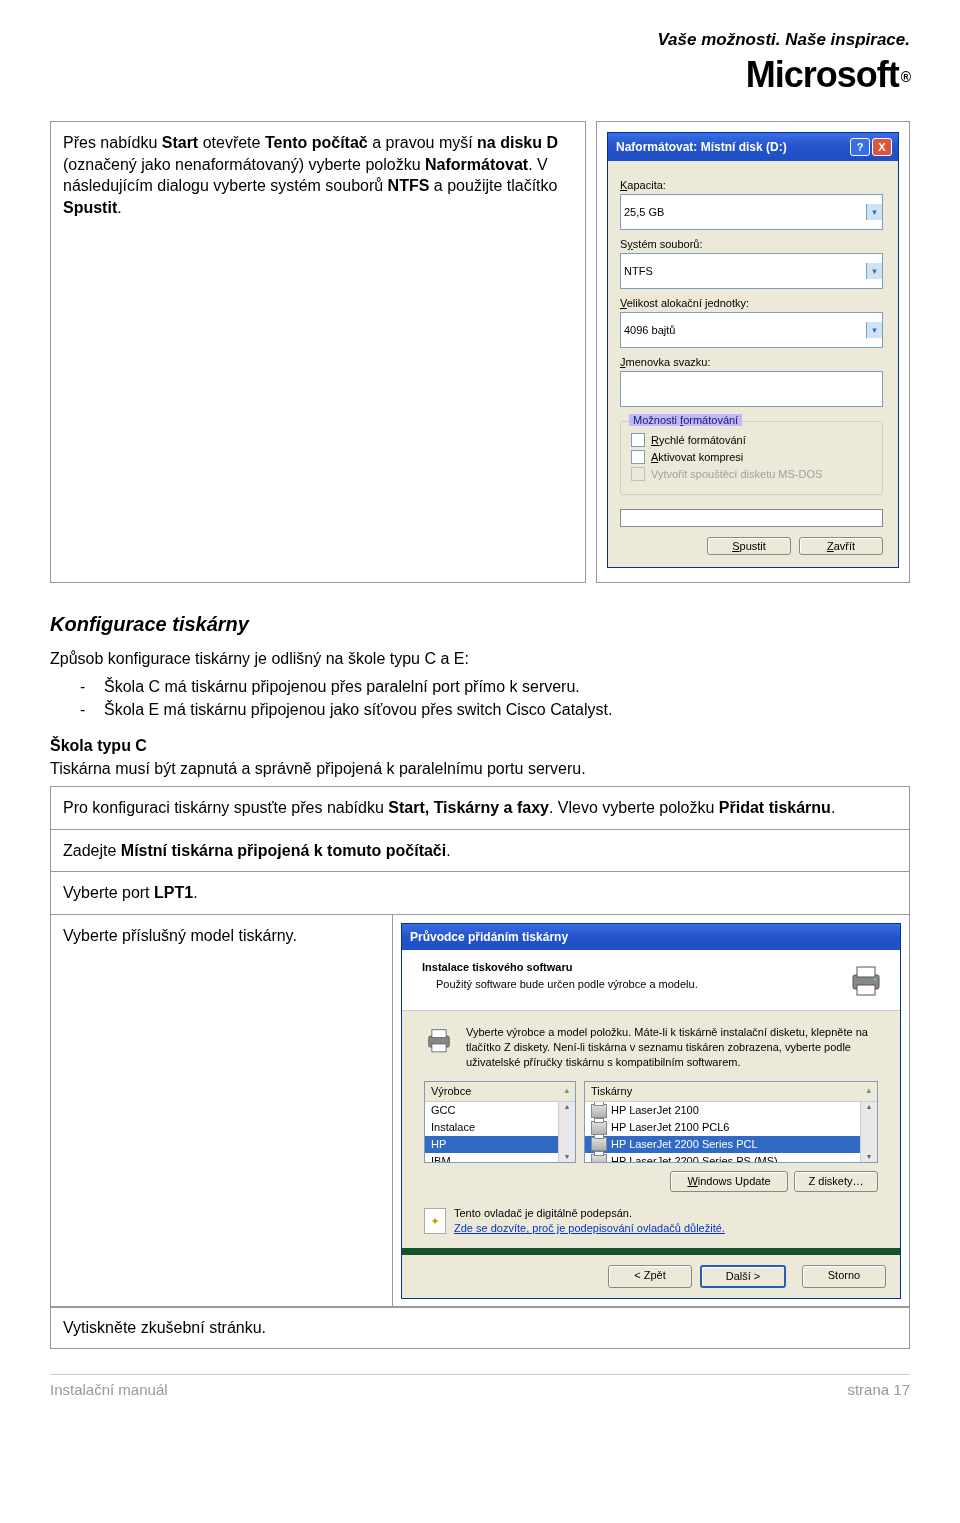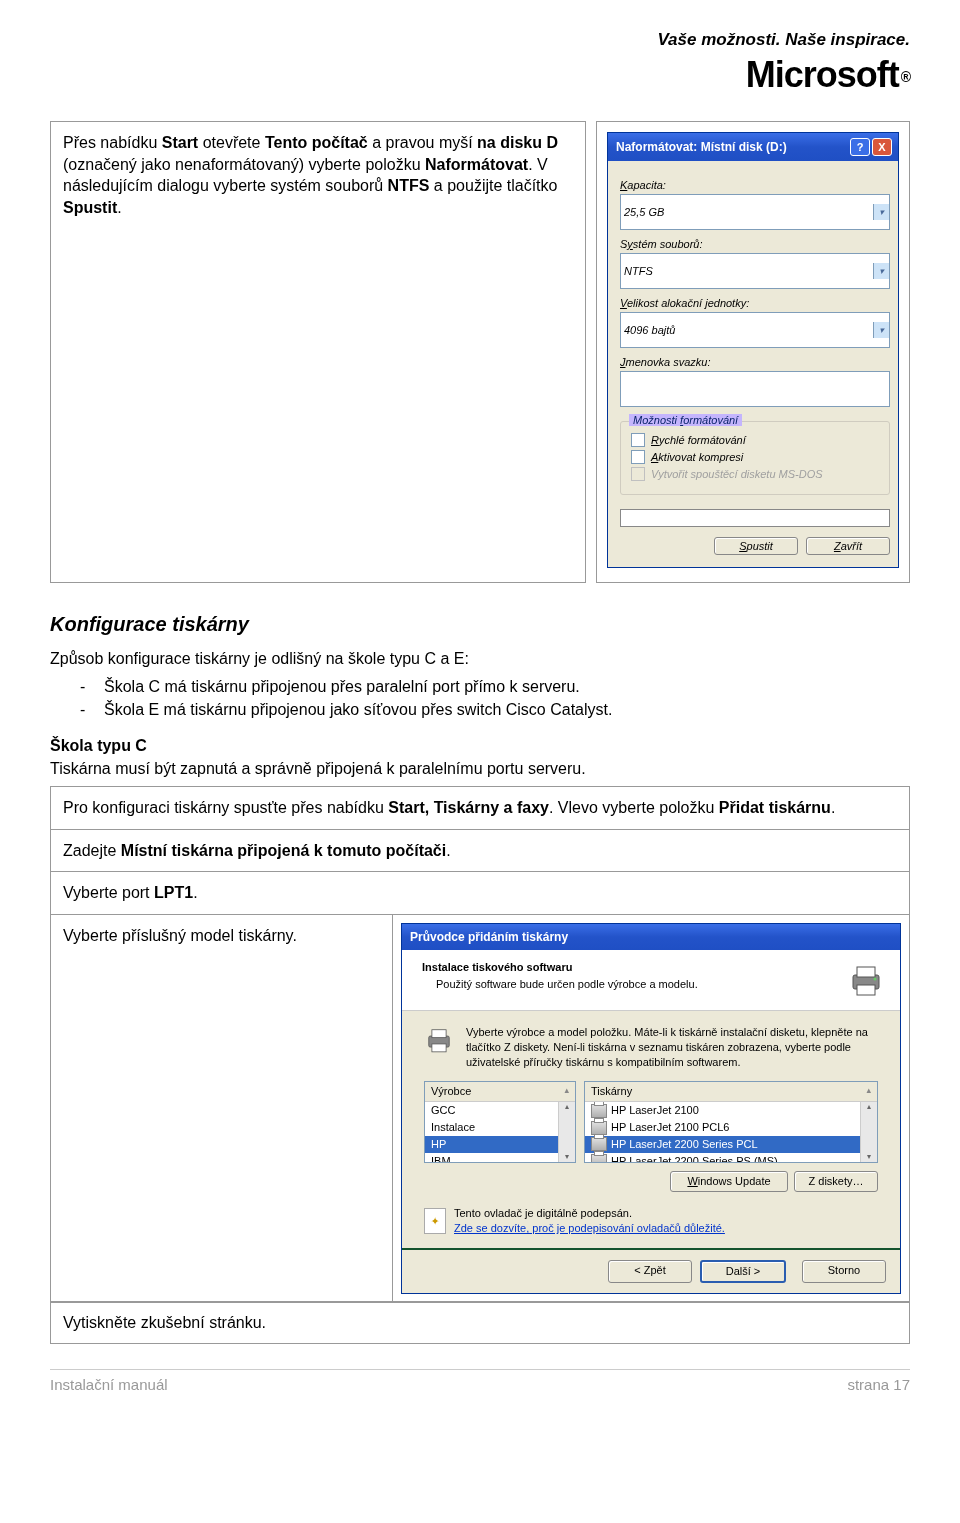--- a/index.html
+++ b/index.html
@@ -123,22 +123,21 @@
     display: flex;
     align-items: center;
     justify-content: center;
     font-weight: bold;
     font-size: 11px;
     color: #fff;
   }
   .xp-help { background: #3a6ee7; }
   .xp-close { background: #d9573b; }
   .xp-body {
-    padding: 10px 8px 12px 12px;
-    font-style: italic;
+    padding: 10px 15px 12px 12px;
   }
   .xp-label {
     display: block;
     margin: 8px 0 3px 0;
   }
   .xp-label u { text-decoration: underline; }
   .xp-select, .xp-input {
     width: 100%;
     border: 1px solid #7f9db9;
     background: #fff;
@@ -348,21 +347,21 @@
     width: 20px;
     height: 24px;
     border: 1px solid #aaa;
     background: #fff;
     display: flex;
     align-items: center;
     justify-content: center;
     color: #cc9900;
   }
   .wiz-footer {
-    border-top: 2px solid #14532d;
+    border-top: 7px solid #14532d;
     padding: 10px 14px;
     display: flex;
     justify-content: flex-end;
     gap: 8px;
   }
   .footer {
     display: flex;
     justify-content: space-between;
     border-top: 1px solid #ccc;
     margin-top: 26px;

